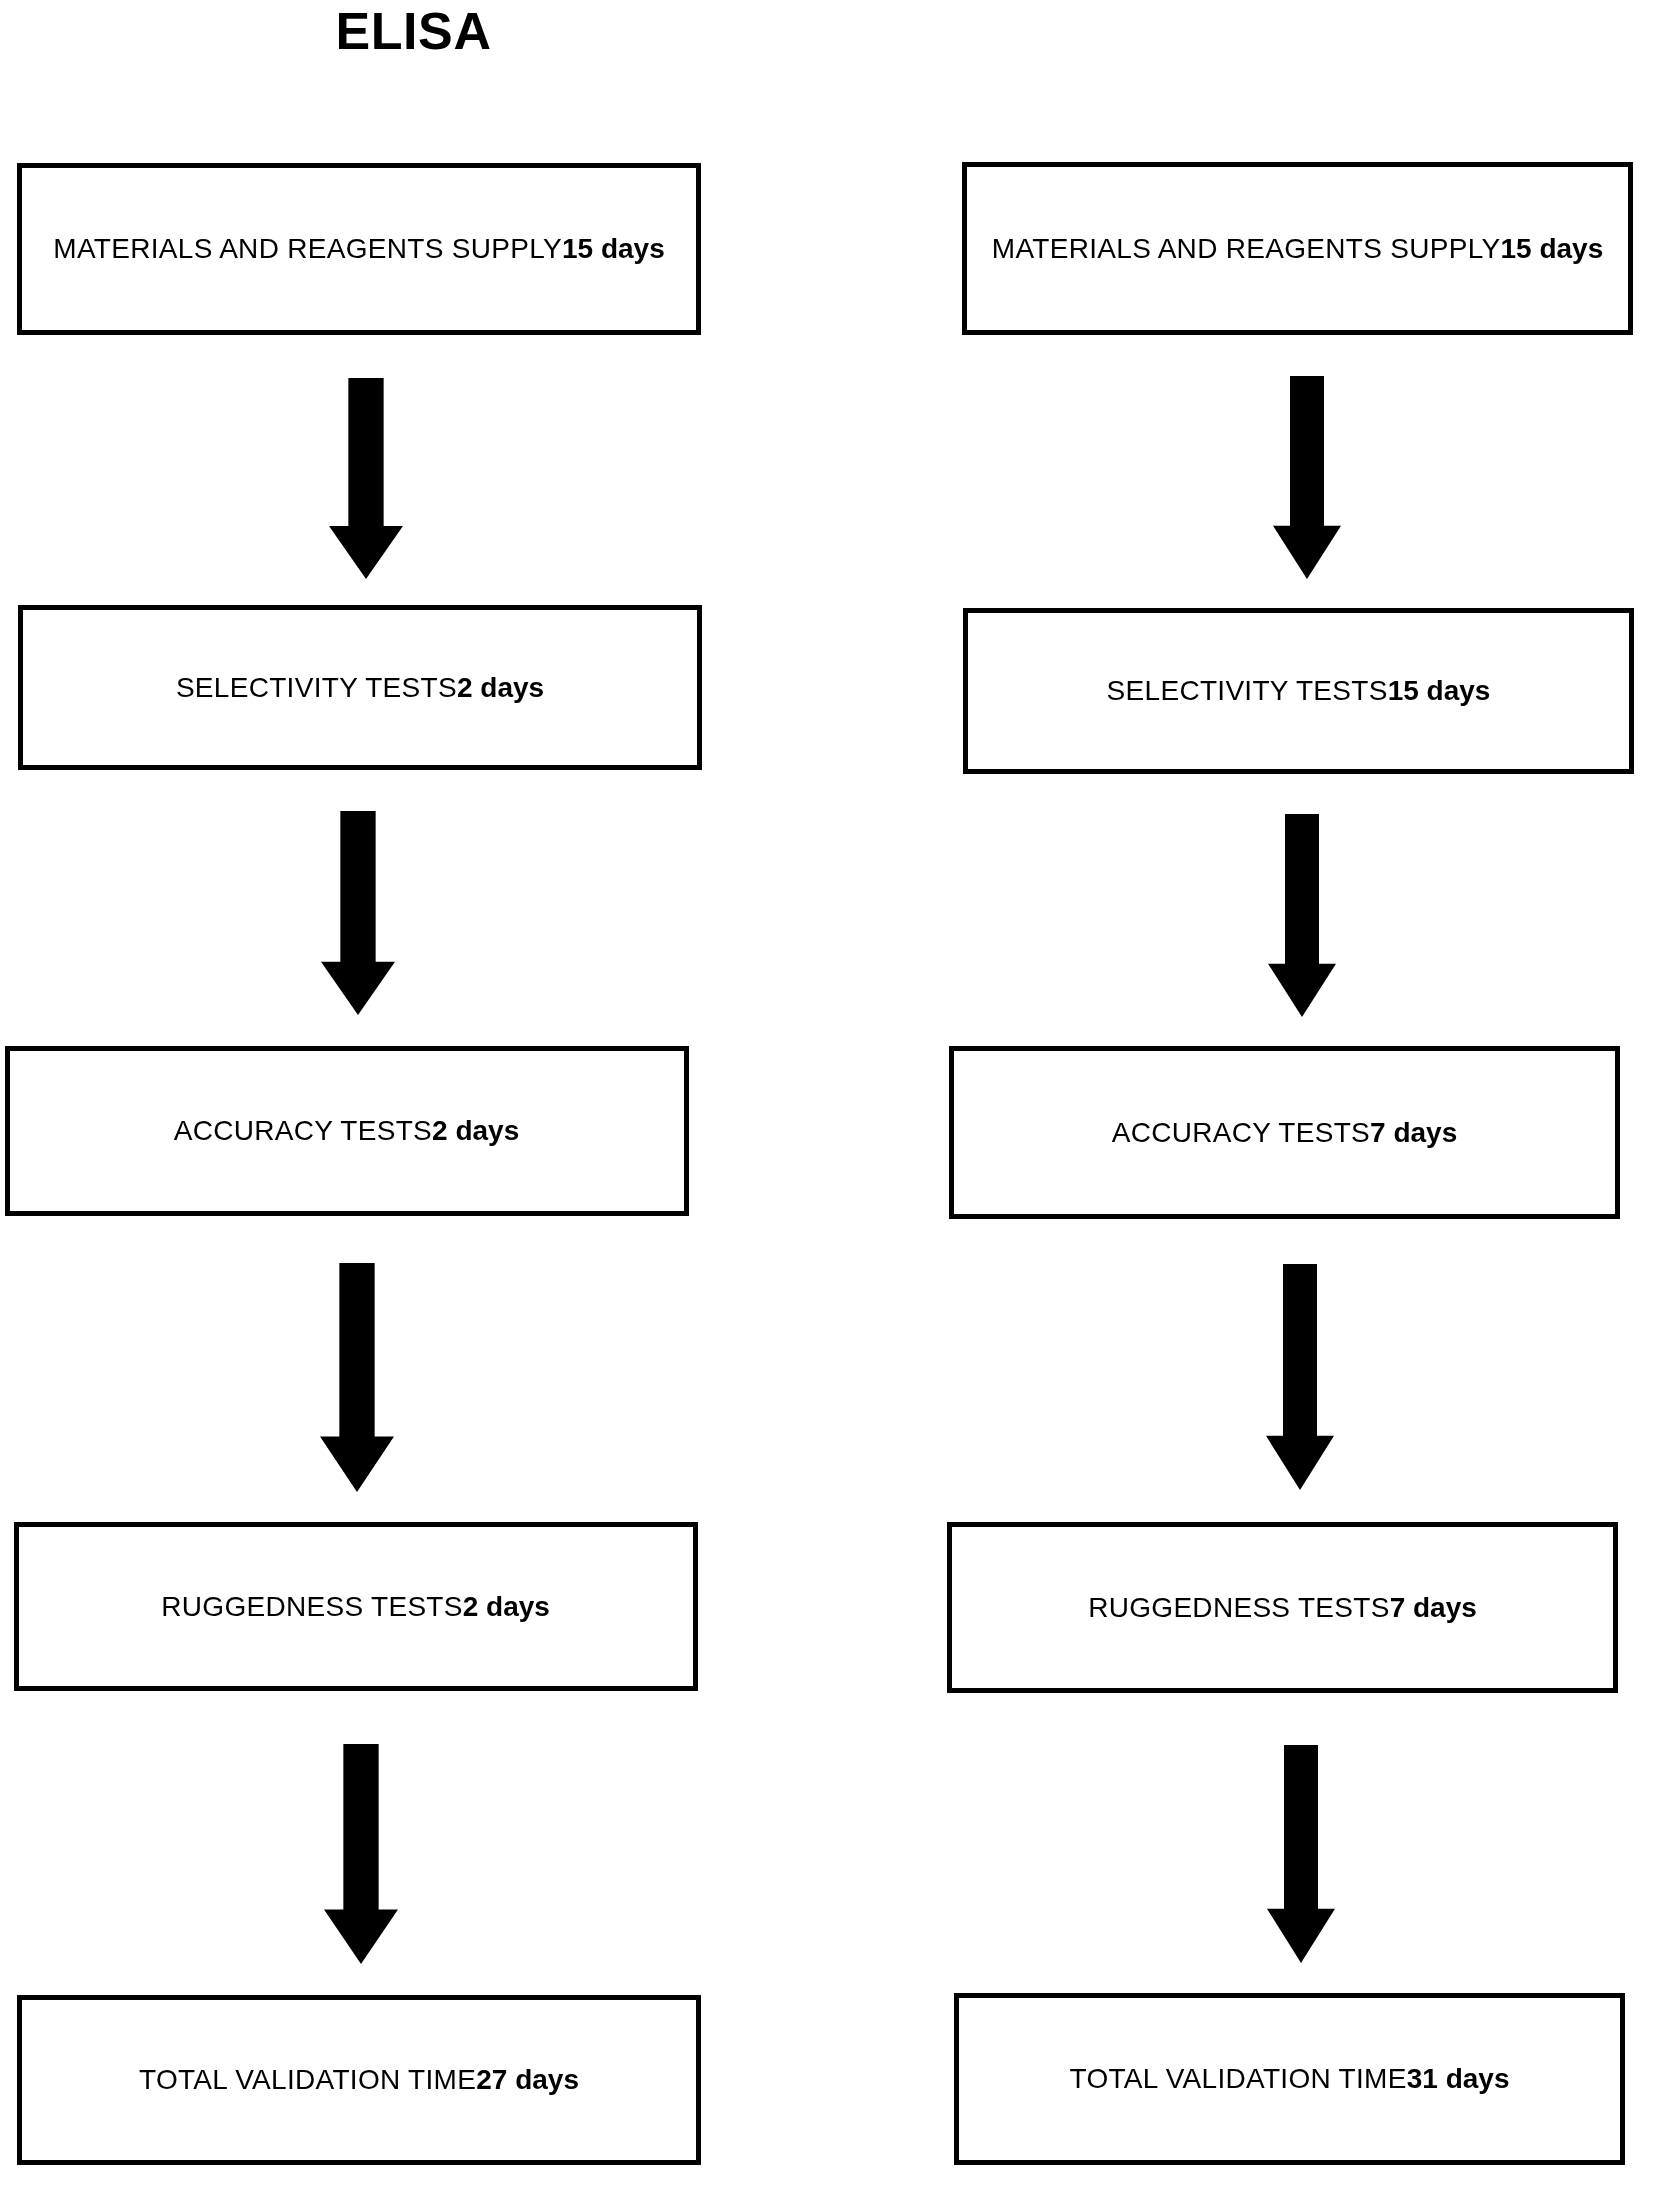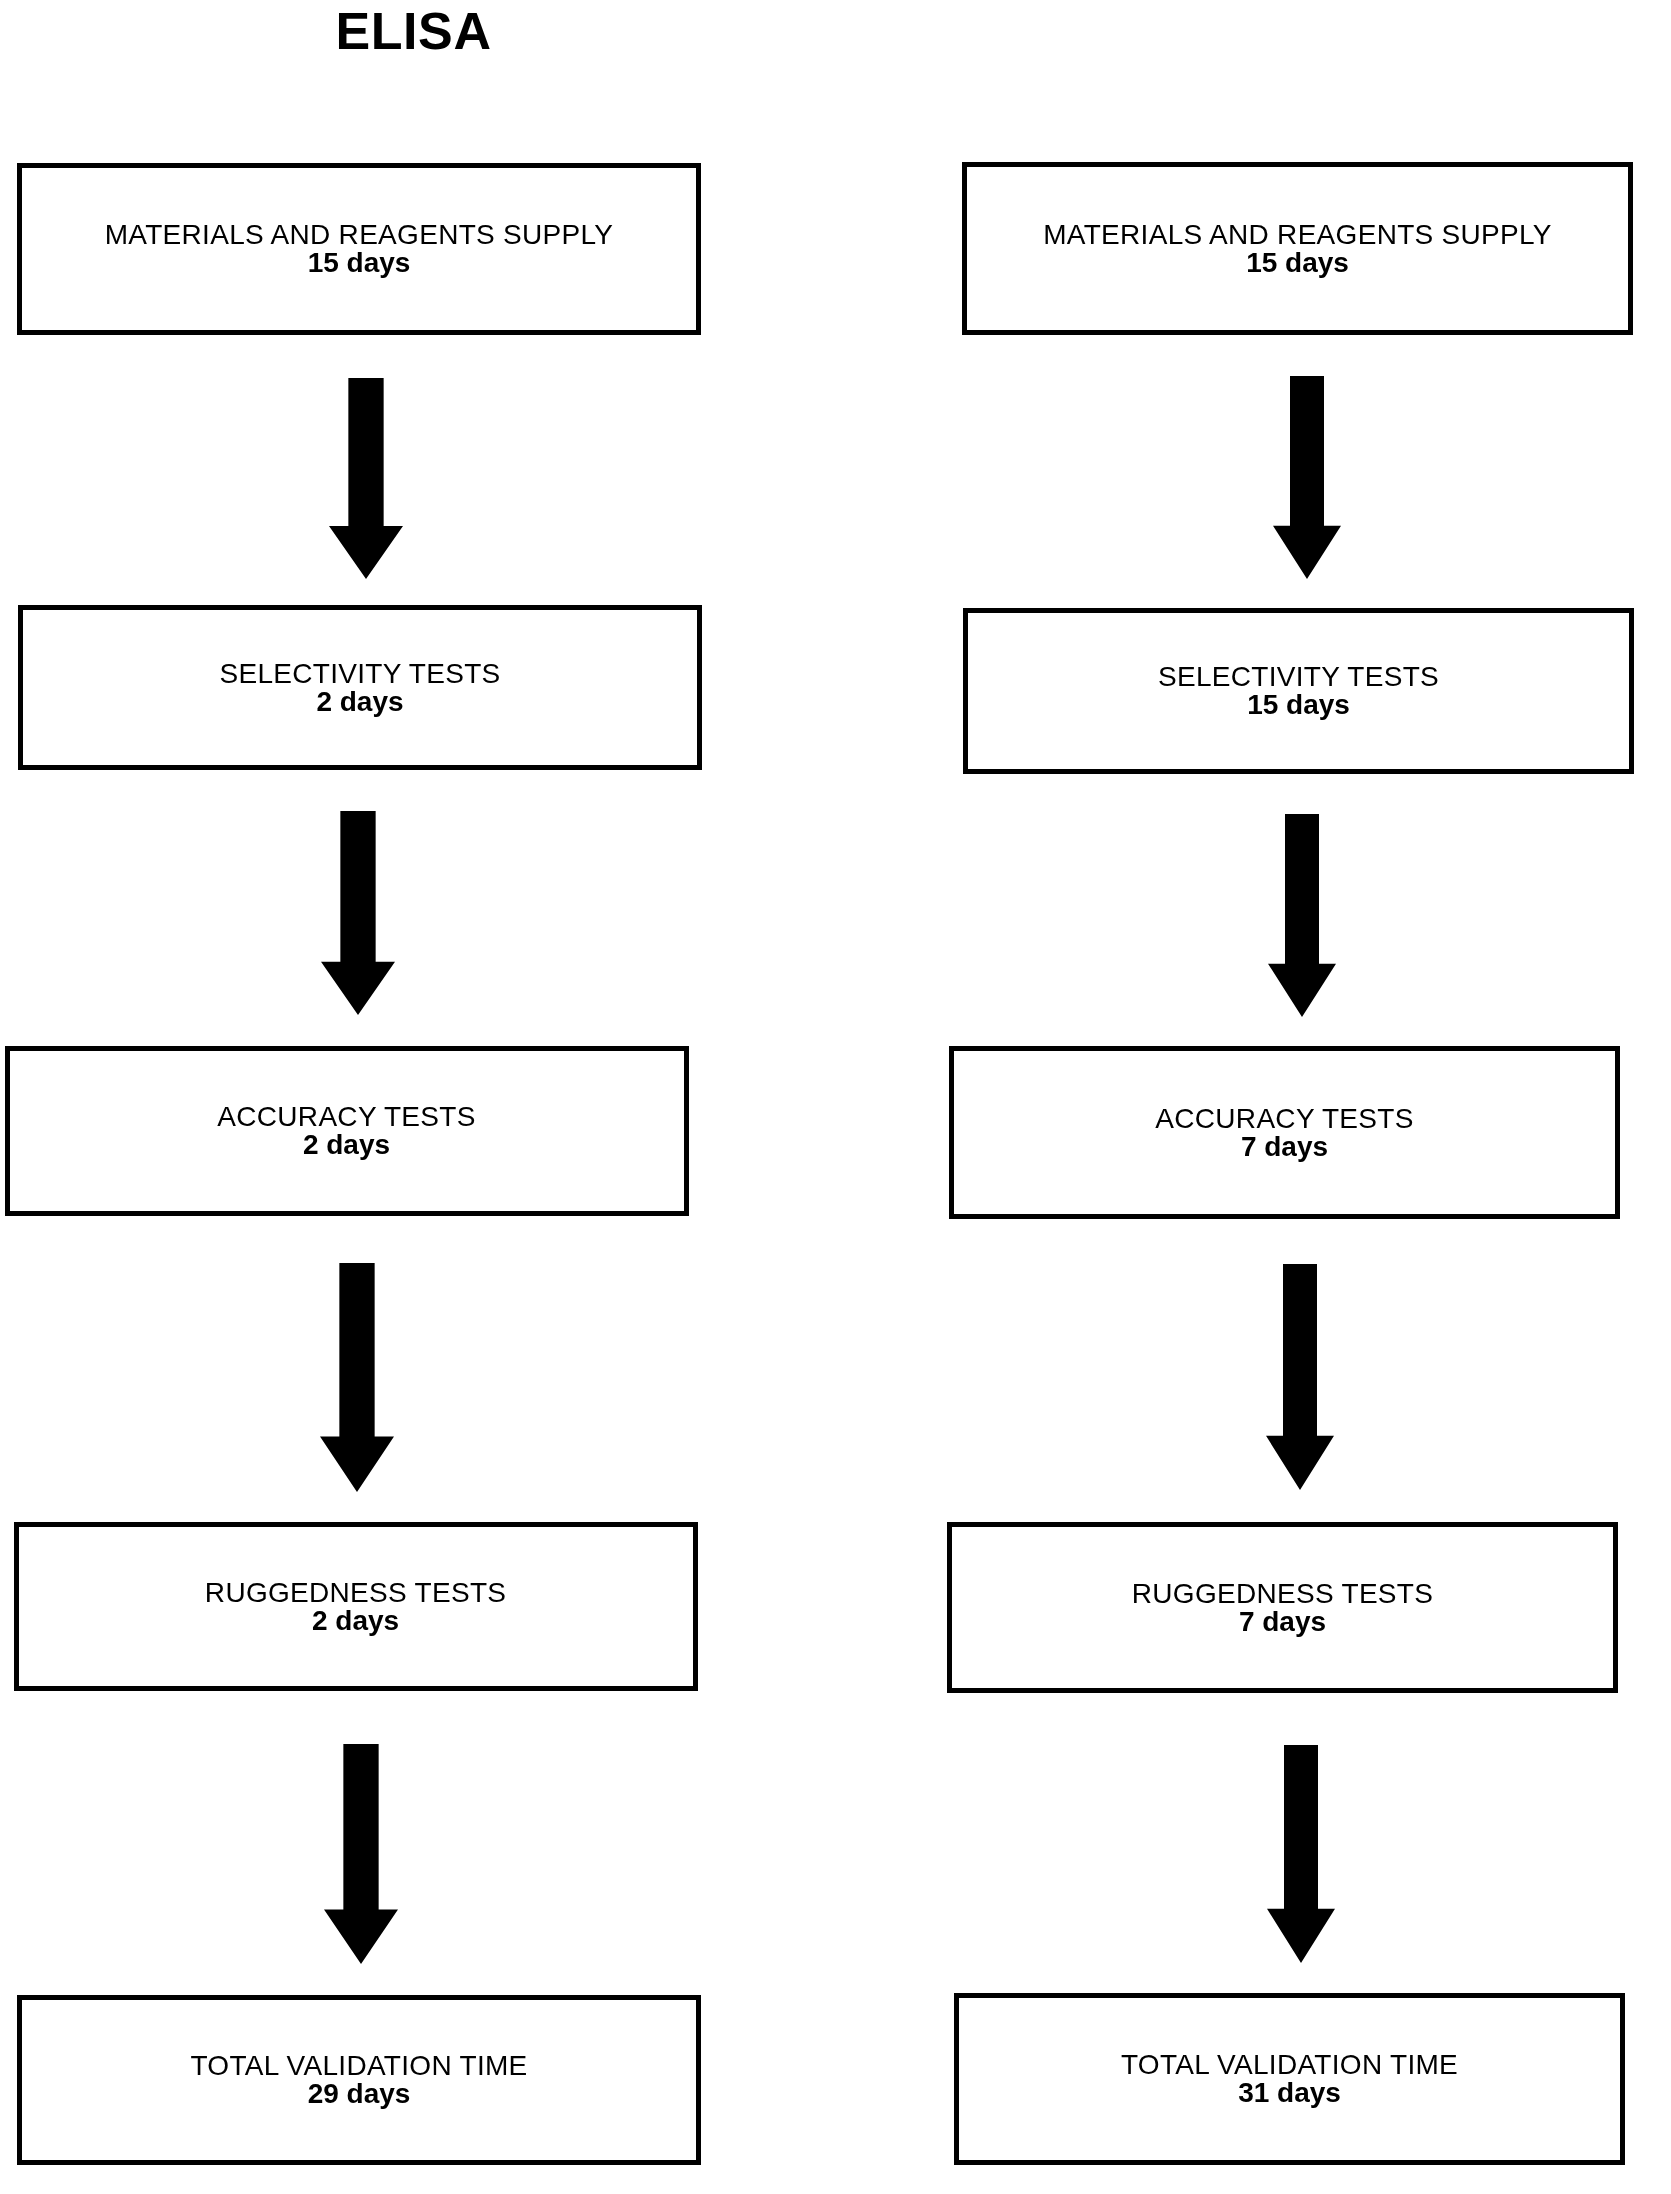--- a/index.html
+++ b/index.html
@@ -47,21 +47,21 @@
   .col-left .col-title  { transform: translateX(-4.5px); }
   .col-right .col-title { transform: translateX(-4.5px); }
 
   
   .flow-box {
     position: absolute;
     box-sizing: border-box;
     border: 5.1px solid #000000;
     background: #ffffff;
     display: flex;
-    flex-direction: column;
+    flex-direction: row;
     align-items: center;
     justify-content: center;
   }
   .flow-box .box-title {
     font-size: 28px;
     font-weight: 400;
     letter-spacing: 0.3px;
     text-align: center;
     white-space: nowrap;
     line-height: 1;
@@ -152,21 +152,21 @@
     </div>
 
     <div class="flow-arrow arrow-3">
       <svg viewBox="0 0 130 388" width="74" height="220" preserveAspectRatio="none" aria-hidden="true">
         <polygon points="34,0 96,0 96,292 130,292 65,388 0,292 34,292" fill="#000000"></polygon>
       </svg>
     </div>
 
     <div class="flow-box box-4">
       <div class="box-title">TOTAL VALIDATION TIME</div>
-      <div class="box-duration">29 days</div>
+      <div class="box-duration">27 days</div>
     </div>
   </div>
 
   <div class="column col-right">
 
 
     <div class="flow-box box-0">
       <div class="box-title">MATERIALS AND REAGENTS  SUPPLY</div>
       <div class="box-duration">15 days</div>
     </div>

